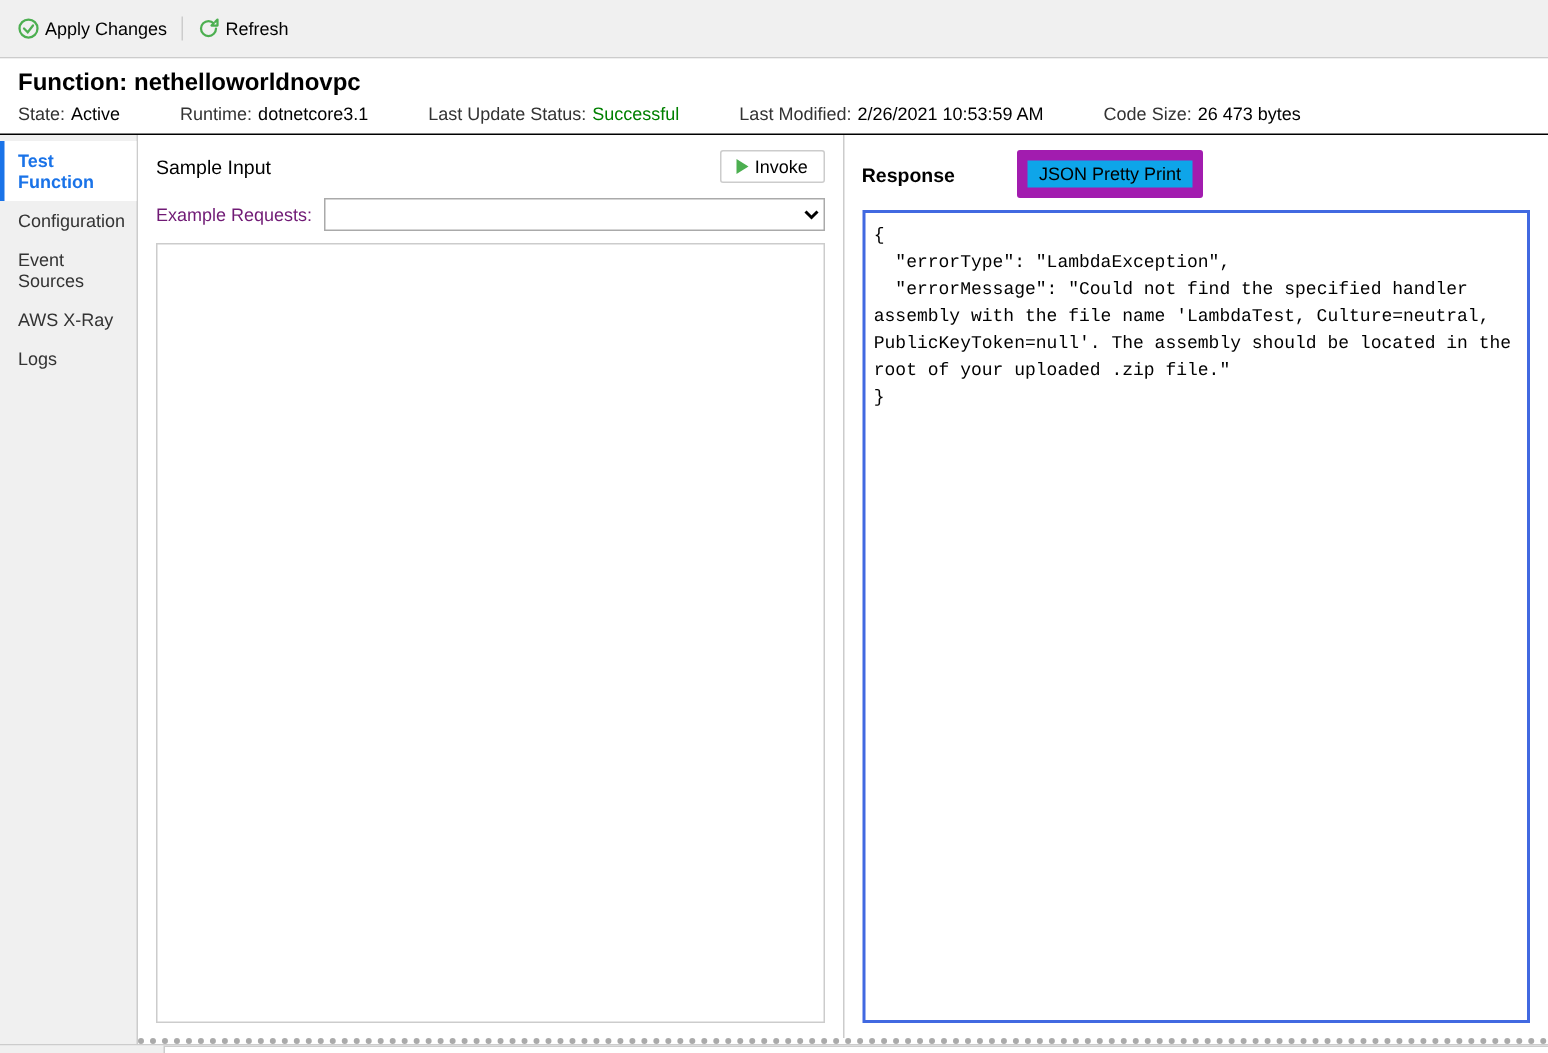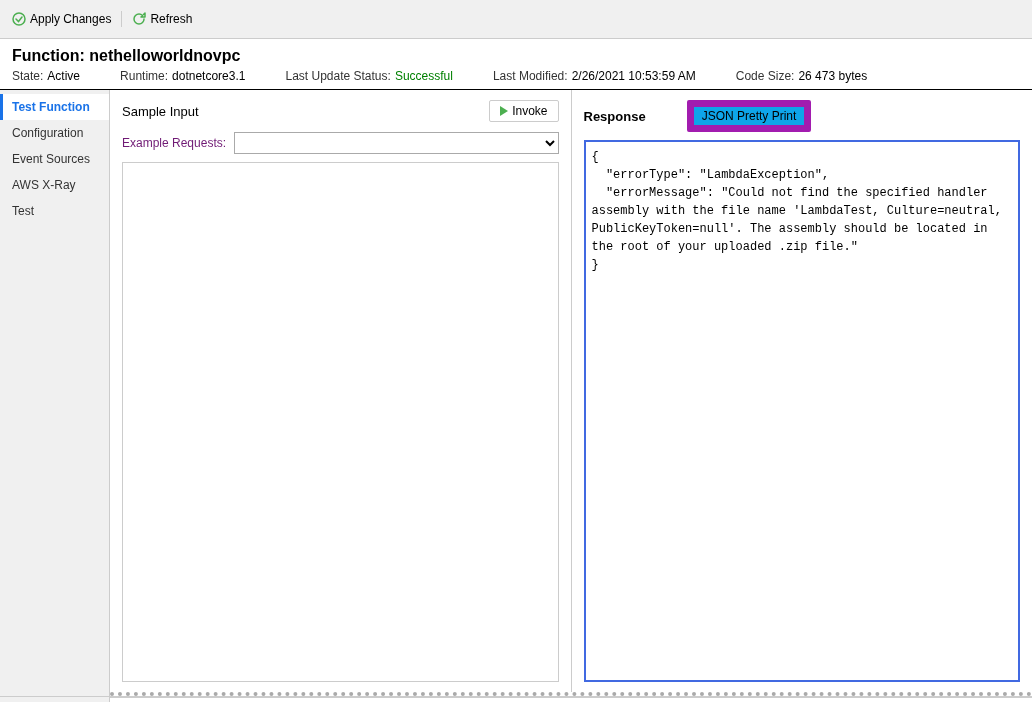--- a/index.html
+++ b/index.html
@@ -58,21 +58,21 @@
     .meta-value.success { color: #008000; }
 
     
     .main-layout {
       display: flex;
       height: calc(702px - 24px - 72px);
     }
 
     
     .sidebar {
-      width: 110px;
+      width: 92px;
       background: #f0f0f0;
       border-right: 1px solid #ccc;
       padding-top: 4px;
     }
     .sidebar-item {
       padding: 6px 12px;
       cursor: pointer;
       font-size: 12px;
       color: #333;
     }
@@ -269,21 +269,21 @@
   </div>
 </div>
 
 <div class="main-layout">
 
   <div class="sidebar">
     <div class="sidebar-item active">Test Function</div>
     <div class="sidebar-item">Configuration</div>
     <div class="sidebar-item">Event Sources</div>
     <div class="sidebar-item">AWS X-Ray</div>
-    <div class="sidebar-item">Test</div>
+    <div class="sidebar-item">Logs</div>
   </div>
 
   <div class="content-area">
 
     <div class="test-panel">
 
       <div class="left-pane">
         <div class="pane-header">
           <span class="pane-title">Sample Input</span>
           <button class="invoke-btn">

